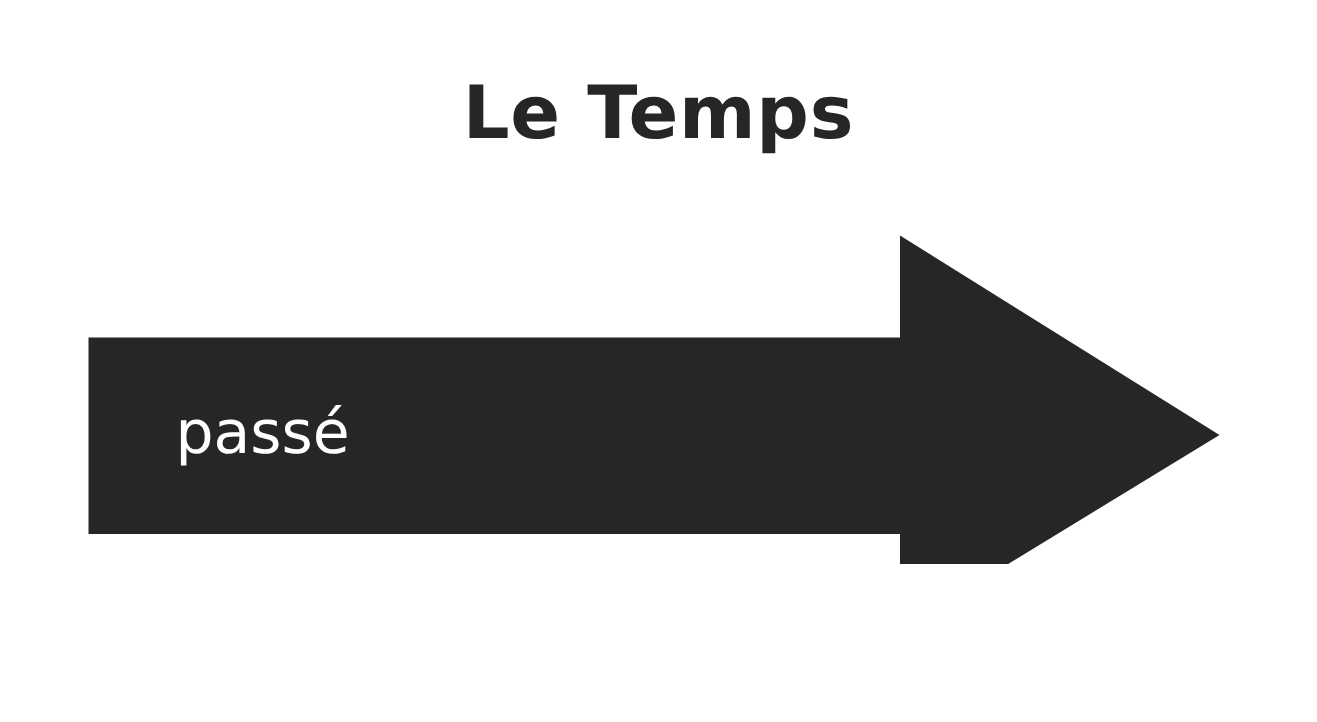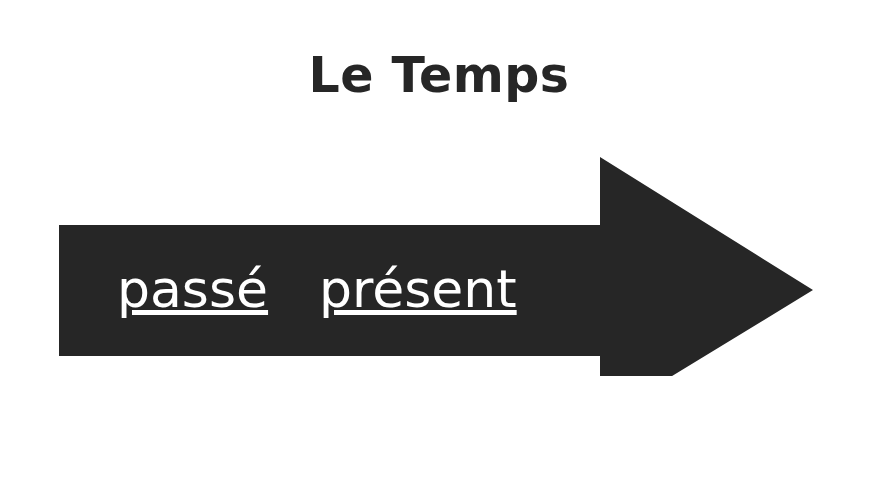--- a/index.html
+++ b/index.html
@@ -55,43 +55,41 @@
     top: 0;
     width: 878px;
     height: 481px;
     pointer-events: none;
   }
 
   .tl-label {
     position: absolute;
     font-family: "DejaVu Sans", "Liberation Sans", sans-serif;
     font-weight: normal;
-    font-size: 52px;
+    font-size: 40px;
     line-height: 48px;
     color: #ffffff;
     white-space: nowrap;
     user-select: none;
     pointer-events: auto;
-    text-decoration: underline;
   }
 
   
   #label-passe   { left: 117px; top: 265px; }
   #label-present { left: 319px; top: 265px; }
   #label-futur   { left: 566px; top: 265px; }
 </style>
 </head>
 <body style="background: rgb(255, 255, 255);">
 
 <div id="canvas" style="background: rgb(255, 255, 255);">
 
   <div id="title" style="color: rgb(38, 38, 38);">Le Temps</div>
 
   <svg id="arrow-svg" viewBox="0 0 878 481" xmlns="http://www.w3.org/2000/svg">
     <polygon id="arrow-polygon" points="59,225 600,225 600,157 813,290 600,420 600,356 59,356" fill="#262626"></polygon>
   </svg>
 
   <div id="labels">
     <span id="label-passe" class="tl-label" style="color: rgb(255, 255, 255);">passé</span>
-    <span id="label-present" class="tl-label" style="color: rgb(255, 255, 255);">présent</span>
   </div>
 
 </div>
 
 </body></html>

